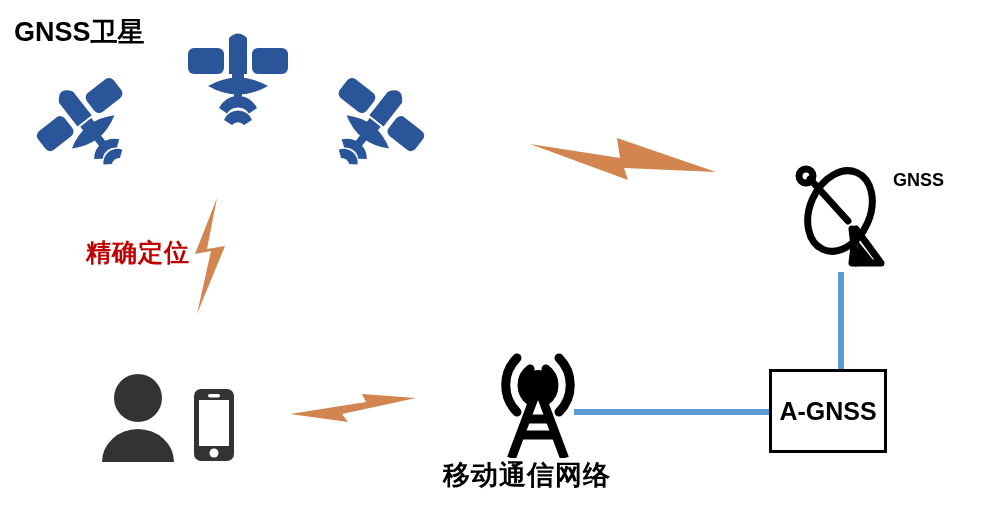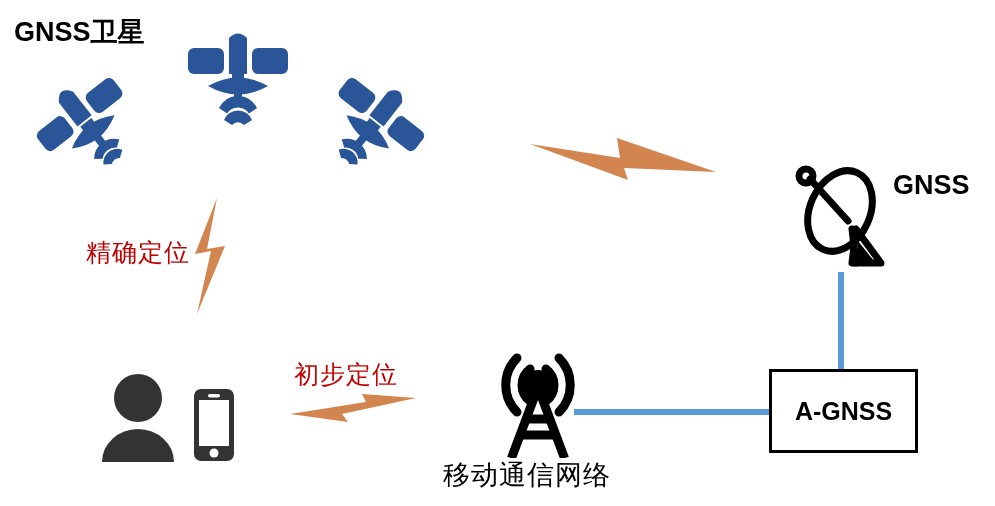--- a/index.html
+++ b/index.html
@@ -28,50 +28,50 @@
     font-weight: bold;
     color: #000000;
     letter-spacing: 0px;
     white-space: nowrap;
     line-height: 1.05;
     margin-top: 12px;
   }
   .label-ground-station {
     left: 893px;
     top: 170px;
-    font-size: 27px;
+    font-size: 18px;
     font-weight: bold;
     color: #000000;
     line-height: 1.18;
     white-space: nowrap;
   }
   .label-mobile-net {
     left: 443px;
     top: 457px;
     font-size: 27px;
-    font-weight: normal;
+    font-weight: bold;
     color: #000000;
     white-space: nowrap;
     letter-spacing: 1px;
   }
   .label-red {
     font-size: 25px;
-    font-weight: normal;
+    font-weight: bold;
     color: #C00000;
     white-space: nowrap;
     letter-spacing: 1px;
   }
   .label-precise { left: 86px; top: 236px; }
   .label-initial { left: 294px; top: 358px; }
 
   
   .server-box {
     left: 769px;
     top: 369px;
-    width: 149px;
+    width: 118px;
     height: 84px;
     border: 3px solid #000000;
     background: #ffffff;
     box-sizing: border-box;
     display: flex;
     flex-direction: column;
     align-items: center;
     justify-content: center;
     z-index: 4;
   }
@@ -179,21 +179,20 @@
   </div>
 
   <div class="abs icon-wrap bolt-horiz">
     <svg width="130" height="40" viewBox="0 0 130 40" xmlns="http://www.w3.org/2000/svg">
       <path d="M2 24 L78 12 L74 4 L128 8 L54 24 L60 32 Z" fill="#D3854F"></path>
     </svg>
   </div>
 
   <div class="abs label-red label-precise">精确定位</div>
 
-  <div class="abs label-red label-initial">初步定位</div>
 
   <div class="abs icon-wrap dish-icon">
     <svg width="110" height="115" viewBox="0 0 110 115" xmlns="http://www.w3.org/2000/svg">
       <g fill="none" stroke="#000000" stroke-width="7" stroke-linecap="round" stroke-linejoin="round">
         <ellipse cx="54" cy="48" rx="30" ry="42" transform="rotate(24 54 48)"></ellipse>
         <line x1="24" y1="16" x2="62" y2="58"></line>
         <circle cx="20" cy="13" r="7"></circle>
         <path d="M66 66 L70 100"></path>
         <path d="M66 100 L95 100 L70 66 Z"></path>
       </g>

